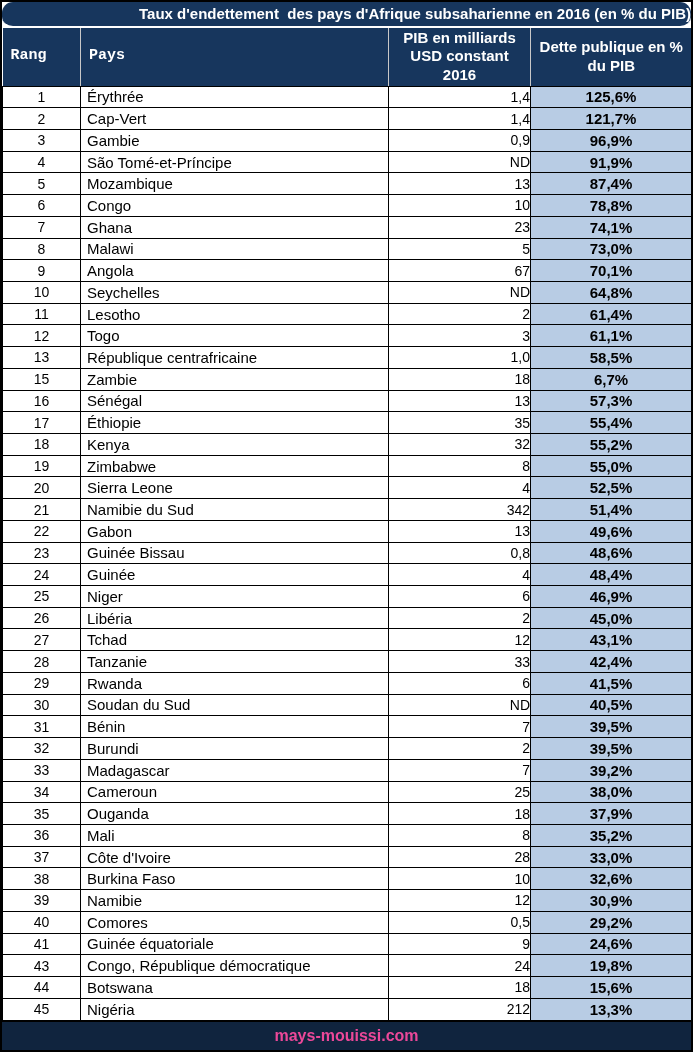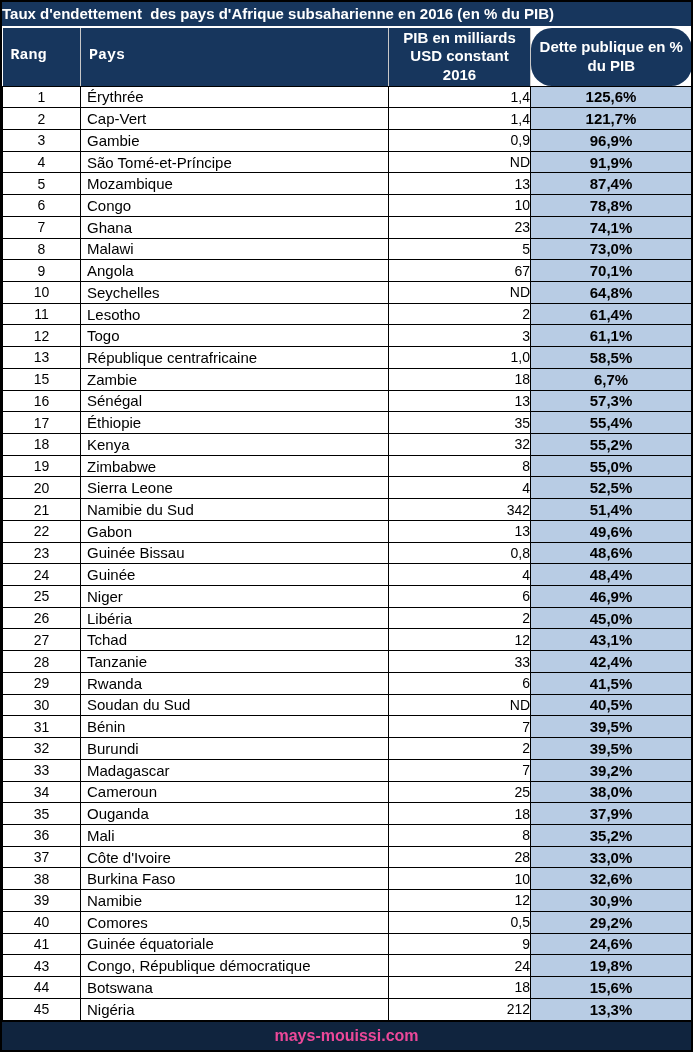--- a/index.html
+++ b/index.html
@@ -22,24 +22,25 @@
     display:flex;
     flex-direction:column;
     overflow:hidden;
   }
   .title-bar{
     flex:0 0 24px;
     background:var(--header-bg);
     color:#fff;
     font-weight:bold;
     font-size:15px;
-    text-align:left;
+    text-align:right;
     line-height:24px;
     white-space:pre;
     border-bottom:2px solid #ffffff;
+    border-radius:11px;
   }
   table{
     width:100%;
     border-collapse:collapse;
     table-layout:fixed;
     flex:1 1 auto;
   }
   col.c-rank{width:78px;}
   col.c-country{width:308px;}
   col.c-gdp{width:142px;}
@@ -48,21 +49,21 @@
     background:var(--header-bg);
     color:#fff;
     font-weight:bold;
     font-size:15px;
     height:58px;
     vertical-align:middle;
     border-right:1px solid #c8c8c8;
     border-bottom:1px solid var(--grid);
     line-height:1.25;
   }
-  thead th:last-child{border-right:none;border-radius:21px;}
+  thead th:last-child{border-right:none;}
   thead th.h-rank, thead th.h-country{
     text-align:left;
     padding-left:8px;
     font-family:Liberation Mono, monospace;
   }
   thead th.h-gdp, thead th.h-debt{
     text-align:center;
     padding:0 6px;
   }
   tbody td{

